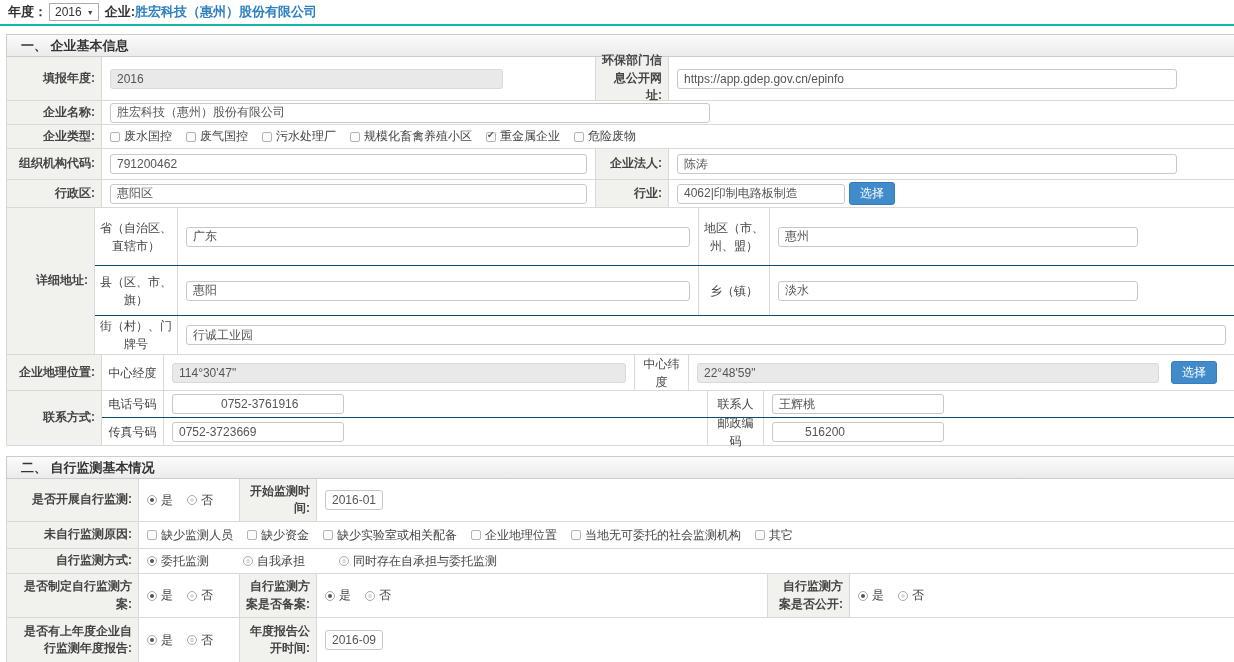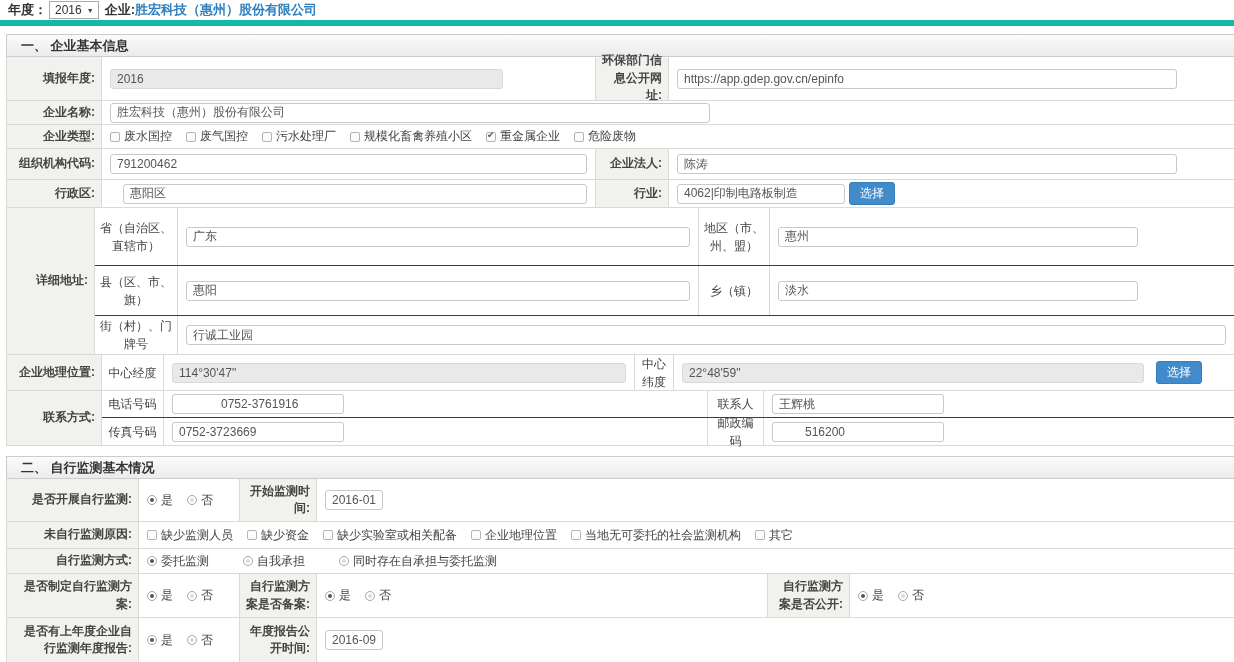--- a/index.html
+++ b/index.html
@@ -4,21 +4,21 @@
 <style>
   * { box-sizing: border-box; }
   html,body { margin:0; padding:0; }
   body {
     width:1234px; height:662px; overflow:hidden; background:#fff;
     font-family:"Liberation Sans","DejaVu Sans",sans-serif; font-size:12px; color:#444;
   }
   
   .topbar {
     height:26px; display:flex; align-items:center; padding-left:8px;
-    border-bottom:6px solid #14b8a6; font-size:13px; font-weight:bold; color:#333;
+    border-bottom:2px solid #14b8a6; font-size:13px; font-weight:bold; color:#333;
   }
   .year-select {
     display:inline-flex; align-items:center; height:18px; margin:0 6px 0 2px;
     border:1px solid #a9adb2; background:#fff; padding:0 4px 0 5px;
     font-size:12px; font-weight:normal; color:#333; cursor:default;
   }
   .year-select .arrow { margin-left:5px; font-size:7px; color:#444; }
   .company-name { color:#2e80c0; }
   
   .panel { margin-left:6px; margin-top:8px; }
@@ -153,21 +153,21 @@
       </div>
       <div class="lab mid" style="width:74px">企业法人:</div>
       <div class="val" style="flex:1">
         <input class="txt" style="width: 500px;" value="陈涛">
       </div>
     </div>
 
     <div class="row" style="height:28px">
       <div class="lab" style="width:95px">行政区:</div>
       <div class="val" style="width:493px">
-        <input class="txt" style="width: 483px; margin-left: 13px;" value="惠阳区">
+        <input class="txt" style="width: 483px;" value="惠阳区">
       </div>
       <div class="lab mid" style="width:74px">行业:</div>
       <div class="val" style="flex:1">
         <input class="txt" style="width: 168px;" value="4062|印制电路板制造">
         <button class="btn btn-gap">选择</button>
       </div>
     </div>
 
     <div class="row">
       <div class="lab" style="width:95px">详细地址:</div>
@@ -200,21 +200,21 @@
         </div>
       </div>
     </div>
 
     <div class="row" style="height:36px">
       <div class="lab" style="width:95px">企业地理位置:</div>
       <div class="sub" style="width:62px">中心经度</div>
       <div class="val" style="width:470px">
         <input class="txt ro" readonly="" style="width: 455px;" value="114°30'47&quot;">
       </div>
-      <div class="sub mid" style="width:40px">中心纬度</div>
+      <div class="sub mid" style="width:55px">中心纬度</div>
       <div class="val" style="flex:1">
         <input class="txt ro" readonly="" style="width: 462px;" value="22°48'59&quot;">
         <button class="btn" style="margin-left:12px">选择</button>
       </div>
     </div>
 
     <div class="row">
       <div class="lab" style="width:95px">联系方式:</div>
       <div class="subcol">
         <div class="subrow b-bottom" style="height:27px">

